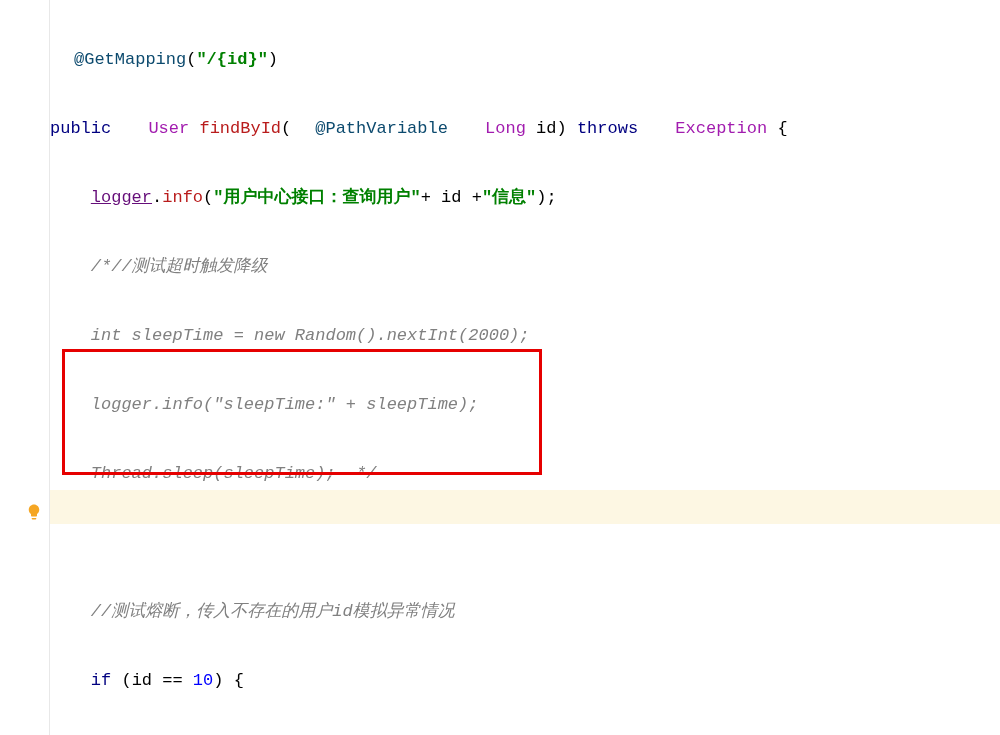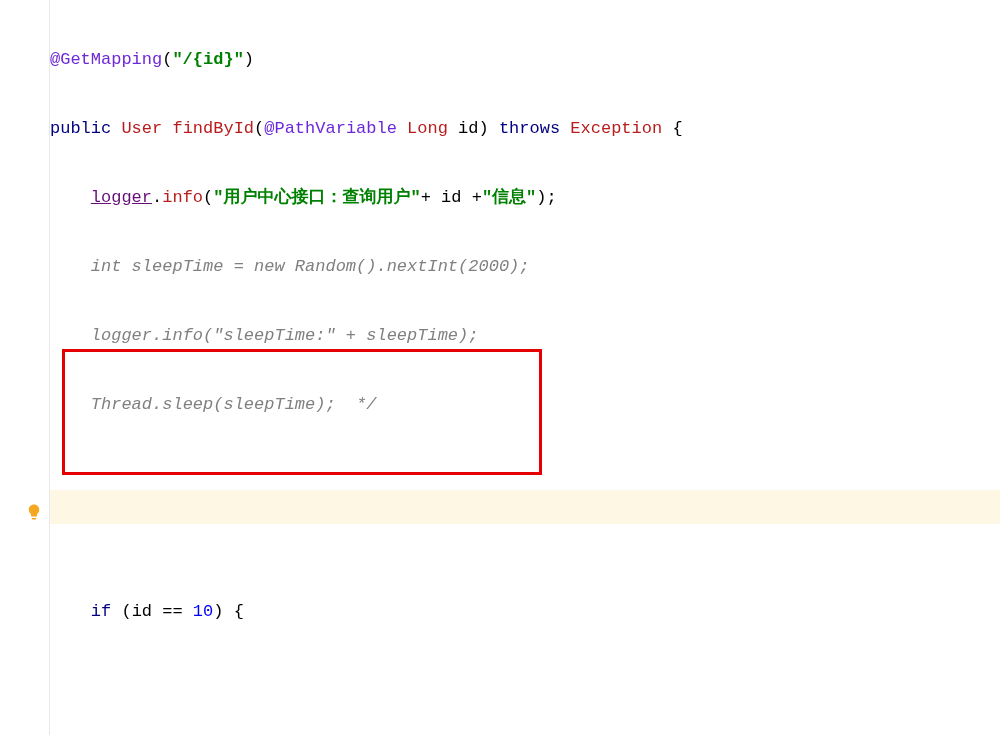--- a/index.html
+++ b/index.html
@@ -50,23 +50,23 @@
     .red-box {
       position: absolute;
       left: 62px;
       top: 349px;
       width: 480px;
       height: 126px;
       border: 3px solid #e60000;
       z-index: 1;
       pointer-events: none;
     }
-    .t-annotation { color: #6d28d9; }
+    .t-annotation { color: #0c4a6e; margin-left: 24px; }
     .t-keyword { color: #000080; font-weight: normal; }
-    .t-type { color: #b91c1c; }
+    .t-type { color: #a21caf; margin-left: 27px; }
     .t-method { color: #b91c1c; }
     .t-paren { color: #000000; }
     .t-string { color: #008000; font-weight: bold; }
     .t-number { color: #0000ff; }
     .t-comment { color: #808080; font-style: italic; }
     .t-static { color: #660e7a; text-decoration: underline; }
     .t-local { color: #000000; }
   </style>
 </head>
 <body>
@@ -80,25 +80,26 @@
 </div>
 
 <div class="hl-line" style="top: 490px;"></div>
 
 <div class="red-box"></div>
 
 <div class="code-area">
 <span class="line"><span class="t-annotation">@GetMapping</span><span class="t-paren">(</span><span class="t-string">"/{id}"</span><span class="t-paren">)</span></span>
 <span class="line"><span class="t-keyword">public</span><span> </span><span class="t-type">User</span><span> </span><span class="t-method">findById</span><span class="t-paren">(</span><span class="t-annotation">@PathVariable</span><span> </span><span class="t-type">Long</span><span> </span><span class="t-local">id</span><span class="t-paren">)</span><span> </span><span class="t-keyword">throws</span><span> </span><span class="t-type">Exception</span><span> </span><span class="t-paren">{</span></span>
 <span class="line"><span>    </span><span class="t-static">logger</span><span>.</span><span class="t-method">info</span><span class="t-paren">(</span><span class="t-string">"用户中心接口：查询用户"</span><span>+ id +</span><span class="t-string">"信息"</span><span class="t-paren">);</span></span>
+<span class="line"><span>    </span><span class="t-comment">/*//测试超时触发降级</span></span>
 <span class="line"><span>    </span><span class="t-comment">int sleepTime = new Random().nextInt(2000);</span></span>
 <span class="line"><span>    </span><span class="t-comment">logger.info("sleepTime:" + sleepTime);</span></span>
 <span class="line"><span>    </span><span class="t-comment">Thread.sleep(sleepTime);  */</span></span>
 <span class="line"> </span>
-<span class="line"><span>    </span></span>
+<span class="line"><span>    </span><span class="t-comment">//测试熔断，传入不存在的用户id模拟异常情况</span></span>
 <span class="line"><span>    </span><span class="t-keyword">if</span><span> </span><span class="t-paren">(</span><span class="t-local">id</span><span> </span><span>==</span><span> </span><span class="t-number">10</span><span class="t-paren">)</span><span> </span><span class="t-paren">{</span></span>
 <span class="line"></span>
 
 
 
 
 
 
 
 

